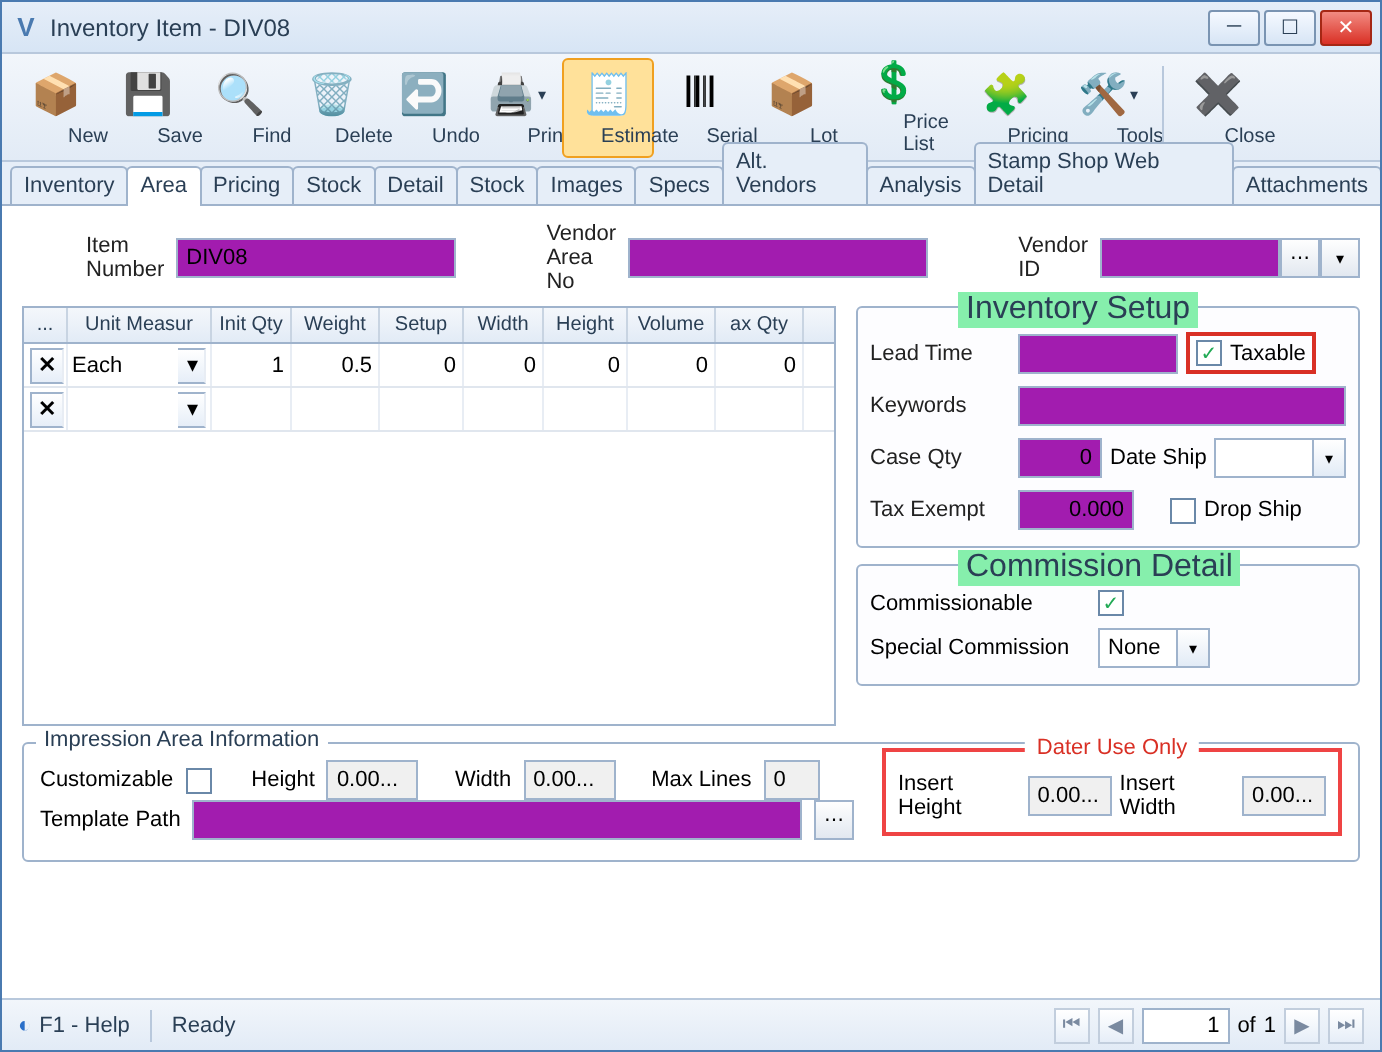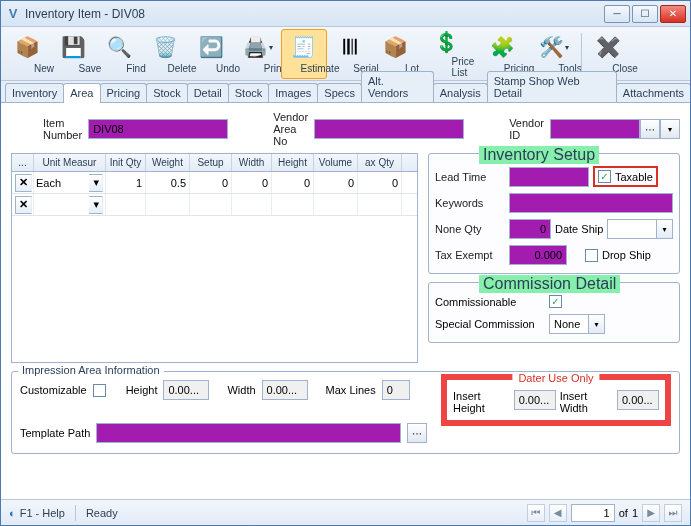--- a/index.html
+++ b/index.html
@@ -57,21 +57,21 @@
 .grow2 { display:flex; align-items:center; gap:4px; margin-top:6px;}
 .grow2 .l2 { width:70px; color:#222;}
 .chk { width:13px; height:13px; border:1px solid #6a88a8; background:#fff; display:inline-flex; align-items:center; justify-content:center; font-size:10px; color:#2a5; cursor:pointer;}
 .red-outline { border:2px solid #d93025; padding:2px 3px; display:flex; align-items:center; gap:4px;}
 .sel { border:1px solid #9fb3cc; height:20px; background:#fff; display:flex; align-items:center; padding:0 4px; position:relative;}
 .sel .dd { position:absolute; right:0; top:0; width:16px; height:100%; border-left:1px solid #9fb3cc; background:linear-gradient(#fff,#e2ebf6); display:flex;align-items:center;justify-content:center; font-size:8px;}
 
 
 .imp-group { border:1px solid #9fb3cc; border-radius:3px; padding:8px 8px 10px 8px; margin-top:8px; position:relative;}
 .imp-title { position:absolute; top:-8px; left:6px; background:#fff; padding:0 4px; color:#2a3f55;}
-.dater-box { border:6px solid #ef4444; position:relative; padding:10px 6px 6px 6px; display:flex; gap:4px;}
+.dater-box { border:2px solid #ef4444; position:relative; padding:10px 6px 6px 6px; display:flex; align-items:center; gap:4px;}
 .dater-title { position:absolute; top:-8px; left:50%; transform:translateX(-50%); background:#fff; color:#d93025; padding:0 6px;}
 
 
 .status { position:absolute; bottom:0; left:0; right:0; height:26px; border-top:1px solid #b8c8dc; background:linear-gradient(#f2f6fb,#e2ebf6); display:flex; align-items:center; padding:0 8px; gap:10px;}
 .status .seg { display:flex; align-items:center; gap:4px; color:#2a3f55;}
 .pager { margin-left:auto; display:flex; align-items:center; gap:4px;}
 .pbtn { width:18px; height:18px; border:1px solid #c2cedd; background:linear-gradient(#fff,#e6eef8); color:#7a8aa0; display:flex;align-items:center;justify-content:center; font-size:10px; cursor:pointer;}
 .pnum { width:44px; height:18px; border:1px solid #9fb3cc; text-align:right; padding:0 4px; background:#fff;}
 </style>
 </head>
@@ -236,21 +236,21 @@
             <div class="red-outline">
               <span class="chk">✓</span>
               <span>Taxable</span>
             </div>
           </div>
           <div class="grow2">
             <span class="l2">Keywords</span>
             <input class="input" style="flex: 1 1 0%;" value="">
           </div>
           <div class="grow2">
-            <span class="l2">None Qty</span>
+            <span class="l2">Case Qty</span>
             <input class="input" style="width: 42px; text-align: right;" value="0">
             <span>Date Ship</span>
             <div class="sel" style="flex:1">
                 <span></span>
                 <div class="dd">▾</div>
               </div>
           </div>
           <div class="grow2">
             <span class="l2">Tax Exempt</span>
             <input class="input" style="width: 58px; text-align: right;" value="0.000">
@@ -274,21 +274,21 @@
               </div>
           </div>
         </div>
       </div>
     </div>
 
     <div class="imp-group">
       <div class="imp-title">Impression Area Information</div>
       <div style="display:flex; gap:14px; align-items:flex-start;">
         <div style="flex:1">
-          <div class="row" style="margin-bottom:23px">
+          <div class="row" style="margin-bottom:0">
             <span>Customizable</span>
             <span class="chk"></span>
             <span style="width:8px"></span>
             <span>Height</span>
             <input class="input ro" style="width: 46px;" value="0.00...">
             <span style="width:6px"></span>
             <span>Width</span>
             <input class="input ro" style="width: 46px;" value="0.00...">
             <span style="width:6px"></span>
             <span>Max Lines</span>

